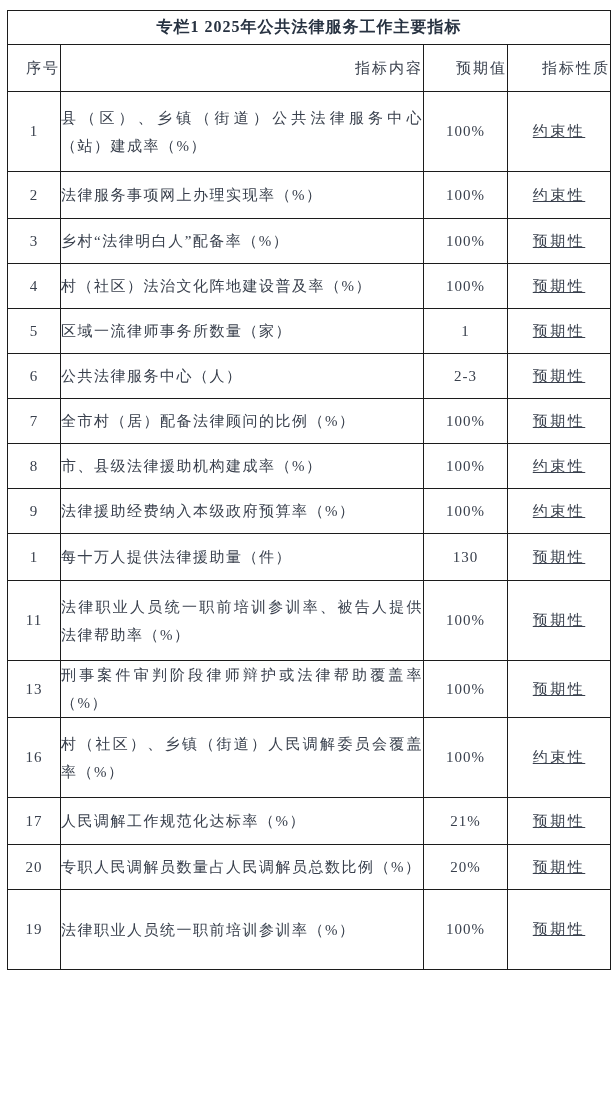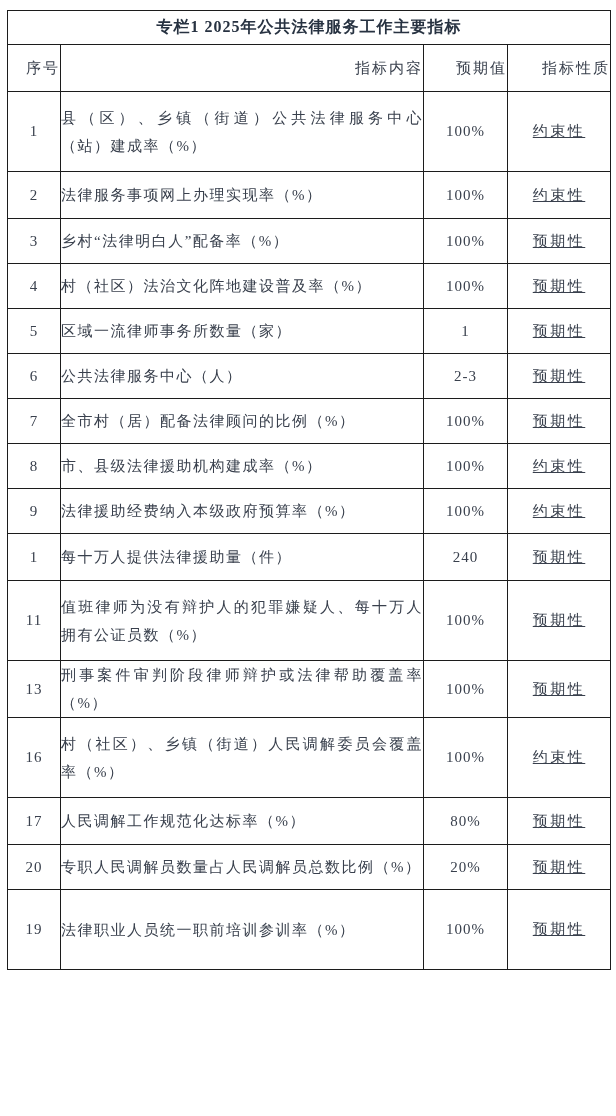--- a/index.html
+++ b/index.html
@@ -157,27 +157,27 @@
   <tr>
     <td class="c-no">9</td>
     <td class="c-content">法律援助经费纳入本级政府预算率（%）</td>
     <td class="c-value">100%</td>
     <td class="c-nature">约束性</td>
   </tr>
 
   <tr>
     <td class="c-no">1</td>
     <td class="c-content">每十万人提供法律援助量（件）</td>
-    <td class="c-value">240</td>
+    <td class="c-value">130</td>
     <td class="c-nature">预期性</td>
   </tr>
 
   <tr>
     <td class="c-no">11</td>
-    <td class="c-content">值班律师为没有辩护人的犯罪嫌疑人、每十万人拥有公证员数（%）</td>
+    <td class="c-content">法律职业人员统一职前培训参训率、被告人提供法律帮助率（%）</td>
     <td class="c-value">100%</td>
     <td class="c-nature">预期性</td>
   </tr>
 
 
   <tr>
     <td class="c-no">13</td>
     <td class="c-content">刑事案件审判阶段律师辩护或法律帮助覆盖率（%）</td>
     <td class="c-value">100%</td>
     <td class="c-nature">预期性</td>
@@ -188,21 +188,21 @@
   <tr>
     <td class="c-no">16</td>
     <td class="c-content">村（社区）、乡镇（街道）人民调解委员会覆盖率（%）</td>
     <td class="c-value">100%</td>
     <td class="c-nature">约束性</td>
   </tr>
 
   <tr>
     <td class="c-no">17</td>
     <td class="c-content">人民调解工作规范化达标率（%）</td>
-    <td class="c-value">80%</td>
+    <td class="c-value">21%</td>
     <td class="c-nature">预期性</td>
   </tr>
 
   <tr>
     <td class="c-no">20</td>
     <td class="c-content">专职人民调解员数量占人民调解员总数比例（%）</td>
     <td class="c-value">20%</td>
     <td class="c-nature">预期性</td>
   </tr>
 

